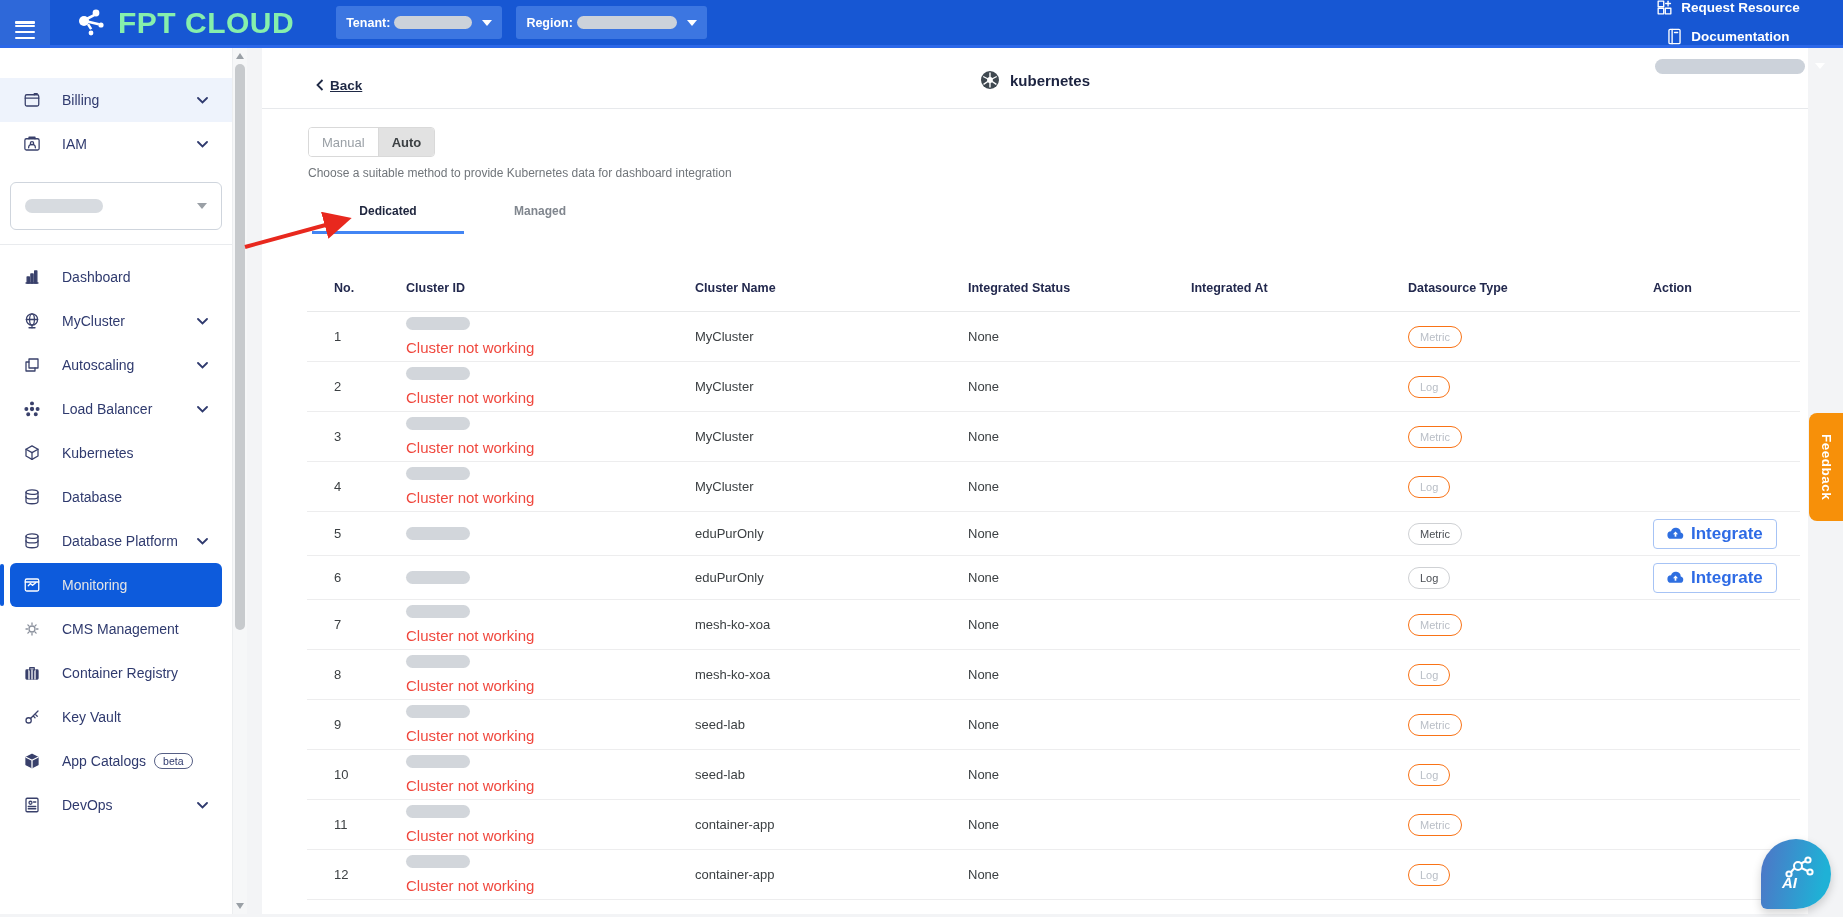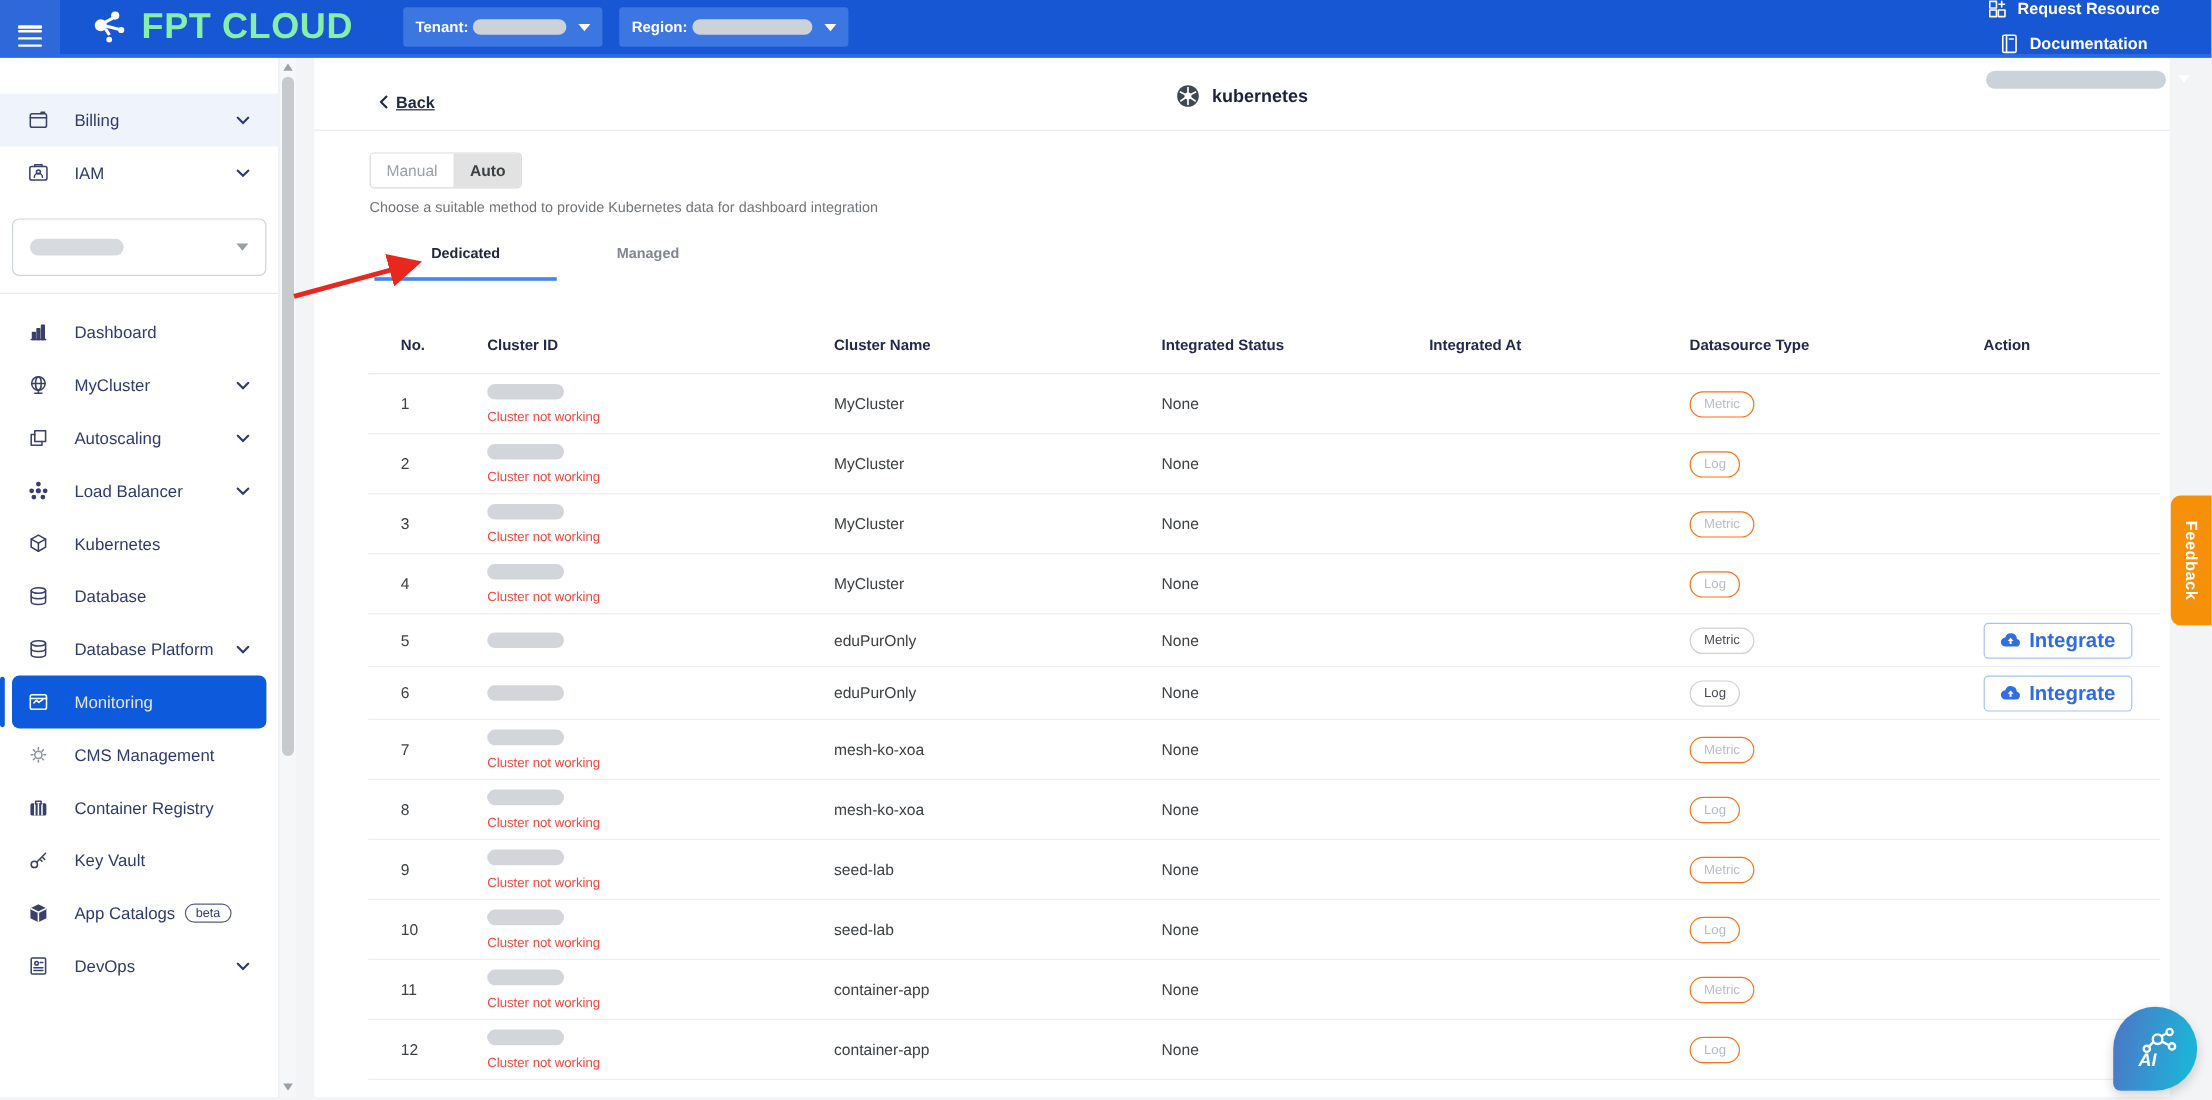--- a/index.html
+++ b/index.html
@@ -77,21 +77,21 @@
   .table { margin:30px 8px 0 45px; }
   .trow { display:grid; grid-template-columns:99px 289px 273px 223px 217px 245px 1fr; align-items:center; border-bottom:1px solid #ededee; }
   .trow.head { border-bottom:1px solid #e8e9ea; height:48px; }
   .hcell { font-size:12.5px; font-weight:700; color:#23294e; padding-left:27px; }
   .hcell:nth-child(2),.hcell:nth-child(3),.hcell:nth-child(4),.hcell:nth-child(5),.hcell:nth-child(6),.hcell:nth-child(7){ padding-left:0; }
   .cell { font-size:13px; color:#3c4043; }
   .cell.no { padding-left:27px; }
   .trow.r-err { height:50px; }
   .trow.r-plain { height:44px; }
   .cid .redact-id { width:64px; height:13px; background:#d2d6db; border-radius:7px; display:block; }
-  .cid .cerr { margin-top:9px; font-size:11px; color:#f0483e; }
+  .cid .cerr { margin-top:9px; font-size:15px; color:#f0483e; }
   .type-pill { display:inline-block; padding:4px 11px; border-radius:13px; font-size:11px; border:1px solid #f97316; color:#b9bec6; background:#fff;text-align:center; }
   .type-pill.en { border-color:#cfd1d4; color:#4a4e54; }
   .btn-integrate { display:inline-flex; align-items:center; gap:7px; height:30px; padding:0 13px; border:1px solid #a6c3f5; border-radius:4px; background:#fff; color:#2e6be5; font-size:17px; font-weight:700; cursor:pointer; font-family:inherit;}
 
   
   .arrow-overlay { position:absolute; left:0; top:0; width:1843px; height:917px; pointer-events:none; z-index:40; }
   .feedback-tab { position:absolute; right:0; top:413px; width:34px; height:108px; background:#f79009; border-radius:8px 0 0 8px; display:flex; align-items:center; justify-content:center; cursor:pointer; z-index:50; }
   .feedback-tab span { writing-mode:vertical-rl; color:#fff; font-size:13.5px; font-weight:700; letter-spacing:.5px; }
   .ai-fab { position:absolute; right:12px; bottom:8px; width:70px; height:70px; border-radius:50% 50% 50% 6px; background:linear-gradient(100deg,#4f74c6 0%,#1fb1d6 85%); box-shadow:0 4px 10px rgba(0,0,0,.18); display:flex; align-items:center; justify-content:center; cursor:pointer; z-index:50; }
 </style>

